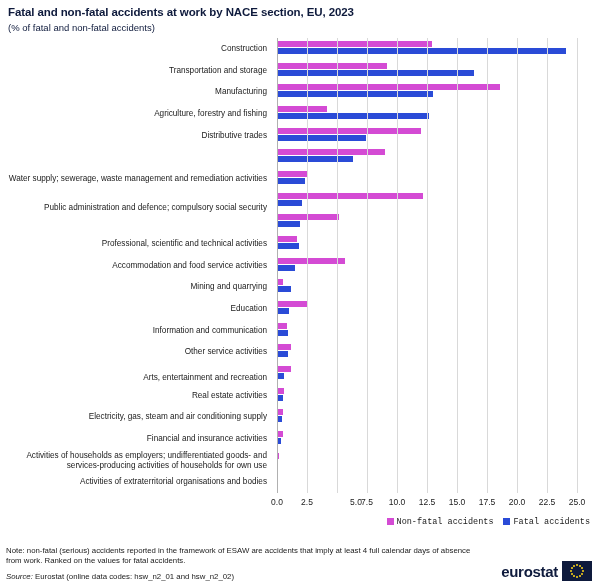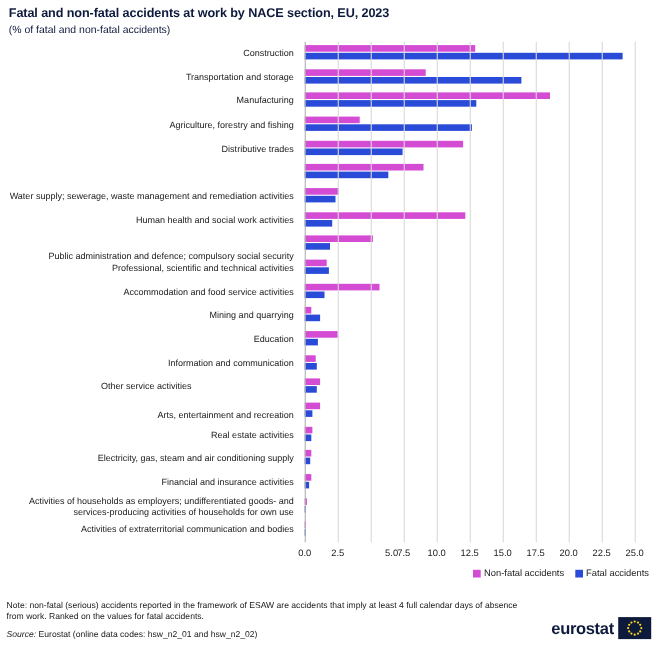--- a/index.html
+++ b/index.html
@@ -107,20 +107,21 @@
     left: 0;
     right: 10px;
     top: 516px;
     text-align: right;
     font-size: 8.5px;
   }
   .legend-item {
     display: inline-block;
     margin-left: 10px;
     white-space: nowrap;
+    font-family: Liberation Mono, monospace;
   }
   .legend-swatch {
     display: inline-block;
     width: 7px;
     height: 7px;
     margin-right: 3px;
     vertical-align: -1px;
   }
 
   .note {
@@ -176,34 +177,33 @@
 <div class="title">Fatal and non-fatal accidents at work by NACE section, EU, 2023</div>
 <div class="subtitle">(% of fatal and non-fatal accidents)</div>
 
 <div id="cats">
     <div class="cat" style="top: 5.83333px;">Construction</div>
     <div class="cat" style="top: 27.5px;">Transportation and storage</div>
     <div class="cat" style="top: 49.1667px;">Manufacturing</div>
     <div class="cat" style="top: 70.8333px;">Agriculture, forestry and fishing</div>
     <div class="cat" style="top: 92.5px;">Distributive trades</div>
     <div class="cat" style="top: 135.833px;">Water supply; sewerage, waste management and remediation activities</div>
-    <div class="cat" style="top: 157.5px;">Human health and social work activities</div>
-    <div class="cat" style="top: 190px; margin-left: 36px;">Public administration and defence; compulsory social security</div>
+    <div class="cat" style="top: 165px; margin-left: 36px;">Public administration and defence; compulsory social security</div>
     <div class="cat" style="top: 200.833px;">Professional, scientific and technical activities</div>
     <div class="cat" style="top: 222.5px;">Accommodation and food service activities</div>
     <div class="cat" style="top: 244.167px;">Mining and quarrying</div>
     <div class="cat" style="top: 287.5px;">Information and communication</div>
     <div class="cat" style="top: 265.833px;">Education</div>
-    <div class="cat" style="top: 309.167px; text-align: center;">Other service activities</div>
+    <div class="cat" style="top: 309.167px;">Other service activities</div>
     <div class="cat" style="top: 335px;">Arts, entertainment and recreation</div>
     <div class="cat" style="top: 352.5px;">Real estate activities</div>
     <div class="cat" style="top: 374.167px;">Electricity, gas, steam and air conditioning supply</div>
     <div class="cat" style="top: 395.833px;">Financial and insurance activities</div>
     <div class="cat" style="top: 413px; padding-left: 47px;">Activities of households as employers; undifferentiated goods- and services-producing activities of households for own use</div>
-    <div class="cat" style="top: 439.167px;">Activities of extraterritorial communication and bodies</div>
+    <div class="cat" style="top: 439.167px;">Activities of extraterritorial organisations and bodies</div>
   </div>
 
 <div id="plot">
   <div class="rows" id="rows">
       <div class="row" style="height: 21.6667px; top: 0px; position: absolute; left: 0px; right: 0px;">
         <div class="bar nonfatal" style="width: 154.8px; background: rgb(212, 75, 212);"></div>
         <div class="bar fatal" style="width: 289.2px; background: rgb(42, 75, 215);"></div>
       </div>
       <div class="row" style="height: 21.6667px; top: 21.6667px; position: absolute; left: 0px; right: 0px;">
         <div class="bar nonfatal" style="width: 110.4px; background: rgb(212, 75, 212);"></div>

